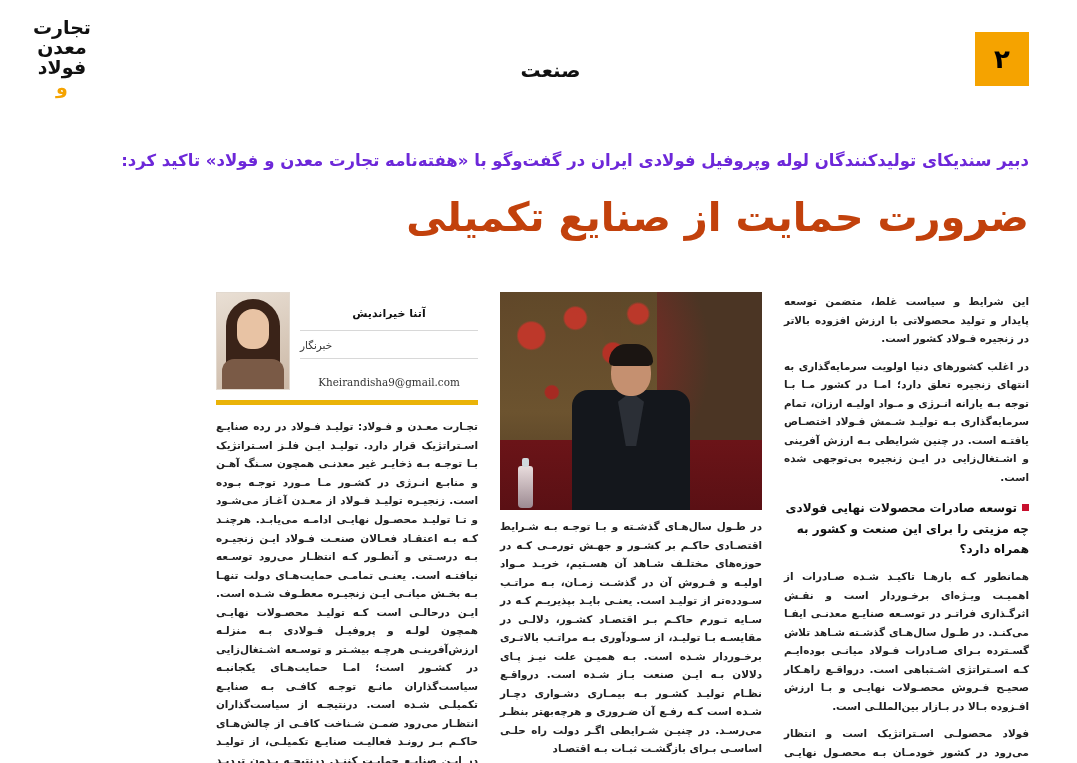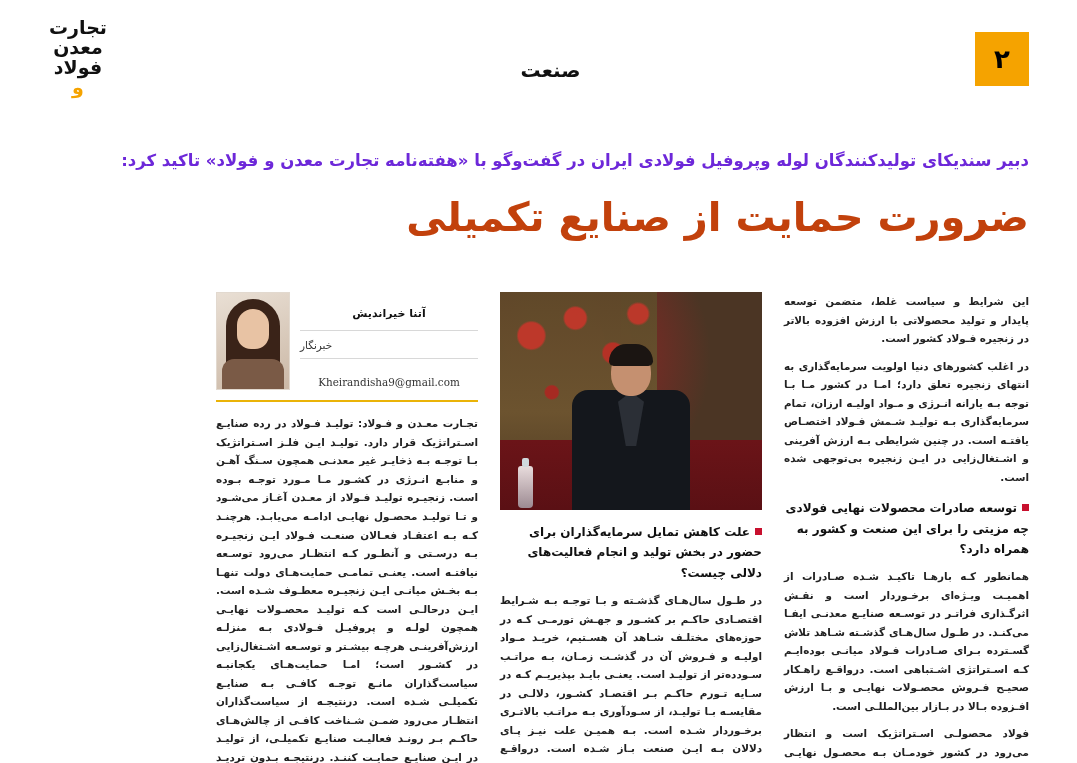--- a/index.html
+++ b/index.html
@@ -43,21 +43,21 @@
     right: 0;
     text-align: center;
     font-size: 20px;
     font-weight: bold;
     color: #111;
     padding-left: 24px;
   }
   .brand-logo {
     position: absolute;
     top: 18px;
-    left: 36px;
+    left: 20px;
     width: 84px;
     text-align: center;
     line-height: 1.05;
   }
   .brand-logo .bl-line {
     font-size: 19px;
     font-weight: bold;
     color: #111;
     display: block;
     letter-spacing: -1px;
@@ -243,21 +243,21 @@
     color: #222;
     margin-bottom: 10px;
   }
 
   
   .author-card {
     display: flex;
     flex-direction: row-reverse;
     align-items: flex-start;
     gap: 10px;
-    border-bottom: 2px solid #eab308;
+    border-bottom: 5px solid #eab308;
     padding-bottom: 8px;
     margin-bottom: 12px;
   }
   .author-photo {
     width: 72px;
     height: 96px;
     background: #cdb9a6;
     position: relative;
     overflow: hidden;
     flex: none;
@@ -360,23 +360,20 @@
       <div class="ph-bg-left"></div>
       <div class="ph-poppy"></div>
       <div class="ph-floor"></div>
       <div class="ph-person">
         <div class="ph-torso"></div>
         <div class="ph-shirt"></div>
         <div class="ph-head"></div>
         <div class="ph-hair"></div>
       </div>
       <div class="ph-bottle"></div>
-    </div>
-    <div class="subhead">
-      <span class="bullet"></span><span>علت کاهش تمایل سرمایه‌گذاران برای حضور در بخش تولید و انجام فعالیت‌های دلالی چیست؟</span>
     </div>
     <p>در طـول سال‌هـای گذشـته و بـا توجـه بـه شـرایط اقتصـادی حاکـم بر کشـور و جهـش تورمـی کـه در حوزه‌های مختلـف شـاهد آن هسـتیم، خریـد مـواد اولیـه و فـروش آن در گذشـت زمـان، بـه مراتـب سـودده‌تر از تولیـد است. یعنـی بایـد بپذیریـم کـه در سـایه تـورم حاکـم بـر اقتصـاد کشـور، دلالـی در مقایسـه بـا تولیـد، از سـودآوری بـه مراتـب بالاتـری برخـوردار شـده است. بـه همیـن علت نیـز پـای دلالان بـه ایـن صنعت بـاز شـده است. درواقـع نظـام تولیـد کشـور بـه بیمـاری دشـواری دچـار شـده است کـه رفـع آن ضـروری و هرچه‌بهتر بنظـر می‌رسـد. در چنیـن شـرایطی اگـر دولت راه حلـی اساسـی بـرای بازگشـت ثبـات بـه اقتصـاد</p>
   </div>
 
   <div class="col col-3">
     <div class="author-card">
       <div class="author-photo">
         <div class="ap-bg"></div>
         <div class="ap-hair"></div>
         <div class="ap-face"></div>

